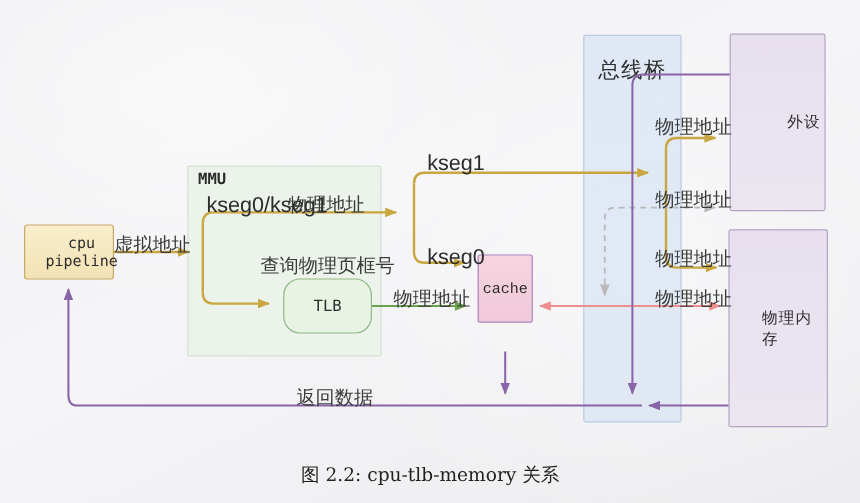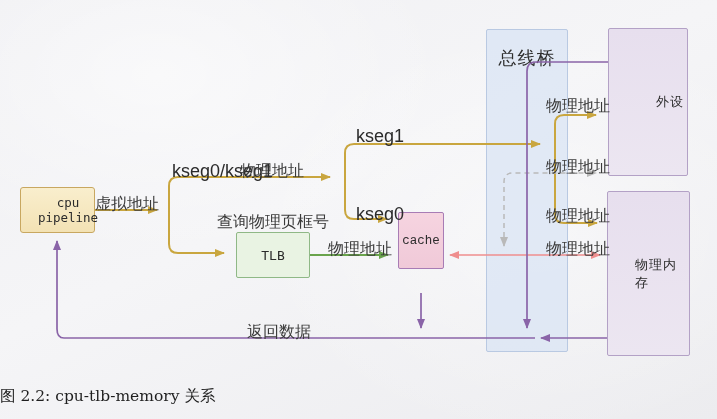--- a/index.html
+++ b/index.html
@@ -29,21 +29,21 @@
     background:rgba(233,242,231,.85);
     border:1px solid #d3e1d0;border-radius:2px;
   }
   .mmu-title{
     position:absolute;left:8px;top:3px;
     font-family:"DejaVu Sans Mono","Liberation Mono",monospace;
     font-size:13px;font-weight:bold;color:#2b2b2b;
   }
   .node-tlb{
     left:236px;top:232px;width:74px;height:46px;
-    background:#e9f3e3;border:1.4px solid #8fb886;border-radius:2px;
+    background:#e9f3e3;border:1.4px solid #8fb886;border-radius:14px;
     display:flex;align-items:center;justify-content:center;
     font-family:"DejaVu Sans Mono","Liberation Mono",monospace;
     font-size:13px;color:#2b2b2b;
   }
   .node-cache{
     left:398px;top:212px;width:46px;height:57px;
     background:linear-gradient(#f6d4e0,#f0c9d8);
     border:1.4px solid #a87cb5;border-radius:2px;
     display:flex;align-items:center;justify-content:center;
     font-family:Liberation Mono, monospace;
@@ -67,30 +67,33 @@
   .node-periph{left:608px;top:28px;width:80px;height:148px;padding-left:44px;}
   .node-mem{left:607px;top:191px;width:83px;height:165px;padding-left:27px;}
   svg.wires{position:absolute;left:0;top:0;width:717px;height:419px;pointer-events:none;}
   .lbl{
     position:absolute;white-space:nowrap;
     font-size:16px;color:#3a3a3a;
   }
   .lbl.mono{font-family:Liberation Sans, sans-serif;font-size:18px;color:#2b2b2b;}
   .lbl.center{transform:translateX(-50%);}
   .caption{
-    position:absolute;left:0;right:0;top:386px;
+    position:absolute;left:0;right:0;top:386px;text-align:center;
     font-family:"DejaVu Serif","Liberation Serif",serif;
     font-size:15.5px;color:#1f1f1f;
   }
 </style>
 </head>
 <body>
 
 <div class="stage">
 
+  <div class="box node-mmu">
+    <div class="mmu-title">MMU</div>
+  </div>
 
   <div class="box node-cpu">
     <span>cpu</span>
     <span>pipeline</span>
   </div>
 
   <div class="box node-tlb">
     <span>TLB</span>
   </div>
 

